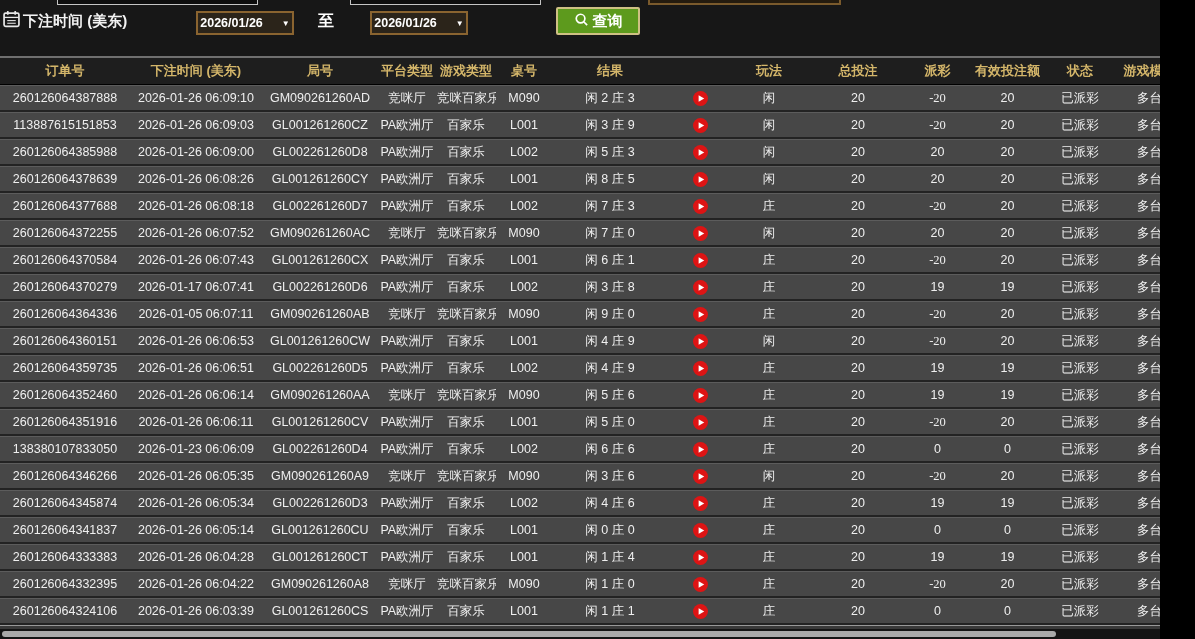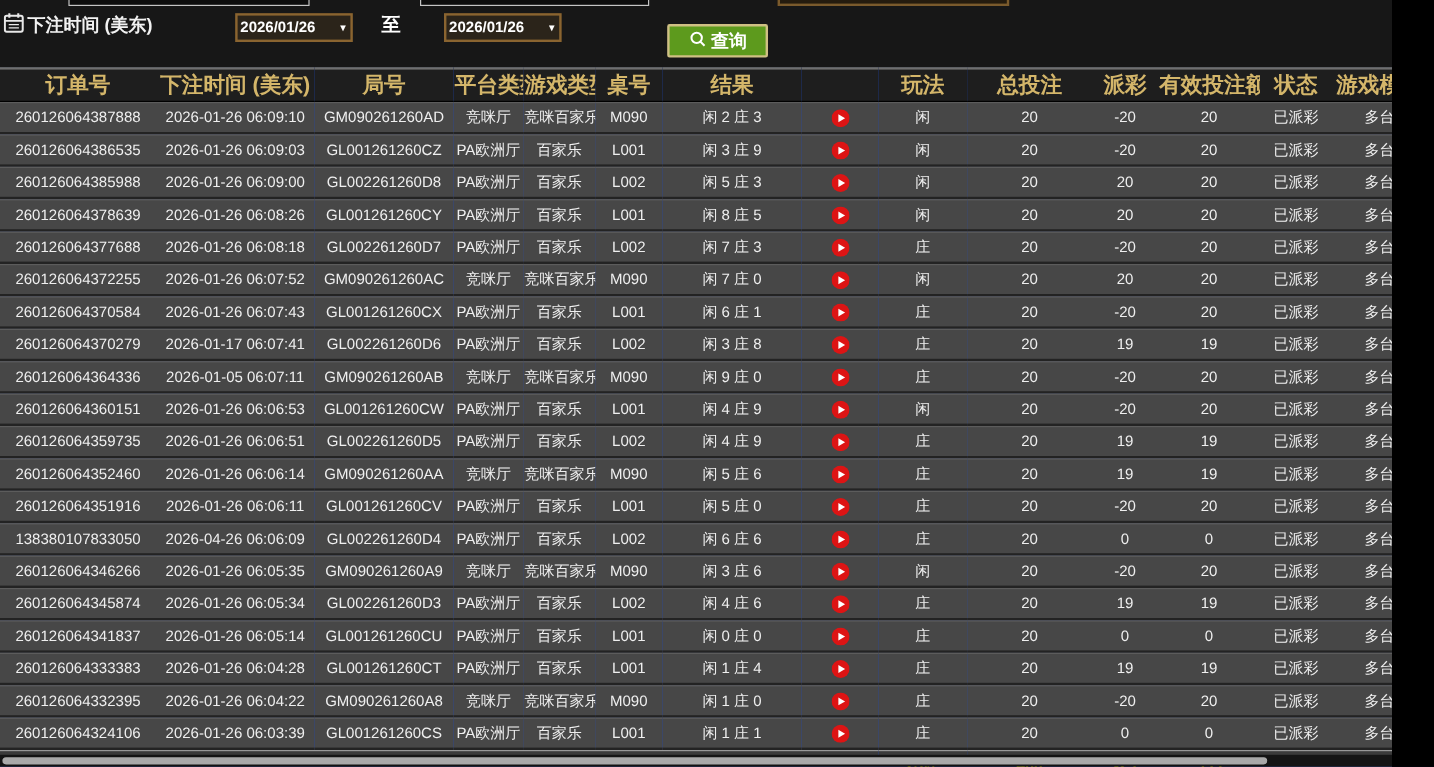--- a/index.html
+++ b/index.html
@@ -13,37 +13,37 @@
   .cut2{left:350px;width:191px;}
   .cut3{left:648px;width:193px;border:2px solid #7a5a2c;background:#241b0e;}
   .cal-icon{position:absolute;left:3px;top:10px;}
   .filter-label{position:absolute;left:23px;top:12px;color:#f2f2f2;font-weight:bold;font-size:15px;}
   .date-select{position:absolute;top:11px;width:98px;height:24px;background:#2b241a;
     border:2px solid #8a6430;color:#fff;font-weight:bold;font-size:12.5px;display:flex;
     align-items:center;justify-content:center;gap:19px;box-sizing:border-box;cursor:pointer;}
   .date-from{left:196px;} .date-to{left:370px;}
   .caret{font-size:8px;color:#fff;}
   .to-label{position:absolute;left:318px;top:11px;color:#fff;font-weight:bold;font-size:16px;}
-  .query-btn{position:absolute;left:556px;top:20px;width:84px;height:28px;background:#5d9a1d;
+  .query-btn{position:absolute;left:556px;top:7px;width:84px;height:28px;background:#5d9a1d;
     border:2px solid #cfc084;display:flex;align-items:center;justify-content:center;gap:4px;
     color:#fff;font-weight:bold;font-size:15px;box-sizing:border-box;cursor:pointer;border-radius:2px;}
   
   .table-wrap{position:absolute;top:56px;left:0;width:1189px;}
   table{width:1189px;border-collapse:separate;border-spacing:0;table-layout:fixed;}
   col.c1{width:130px}col.c2{width:132px}col.c3{width:116px}col.c4{width:58px}
   col.c5{width:60px}col.c6{width:56px}col.c7{width:116px}col.c8{width:64px}
   col.c9{width:74px}col.c10{width:104px}col.c11{width:55px}col.c12{width:85px}
   col.c13{width:60px}col.c14{width:79px}
-  thead th{background:#1e1e1e;color:#d4b66a;font-size:18px;font-weight:bold;height:24px;
+  thead th{background:#1e1e1e;color:#d4b66a;font-size:13px;font-weight:bold;height:24px;
     border-top:2px solid #6f6f6f;border-bottom:1px solid #000;text-align:center;white-space:nowrap;overflow:hidden;}
   tbody.data td{background:#474747;color:#efefef;font-size:12.5px;text-align:center;height:22px;
     border-top:1px solid #5c5c5c;border-bottom:2px solid #232323;white-space:nowrap;overflow:hidden;}
   tbody.summary td{background:#3a3a3a;color:#e6e400;font-weight:bold;font-size:13px;height:21px;
     border-top:1px solid #989898;border-bottom:1px solid #111;text-align:center;}
-  .payout-neg{color:#3bdc3b;}
+  .payout-neg{color:#3bdc3b;font-family:Liberation Serif, serif;}
   .payout-pos{color:#b3242e;}
   .payout-zero{color:#efefef;}
   td.status{color:#2bd52b;}
   .play{display:inline-flex;width:15px;height:15px;vertical-align:middle;cursor:pointer;}
   
   .hscroll{position:absolute;left:0;bottom:0;width:1195px;height:10px;background:#141414;}
   .thumb{position:absolute;left:2px;top:2px;width:1054px;height:6px;background:#a9a9a9;border-radius:3px;cursor:pointer;}
 </style>
 </head>
 <body>
@@ -144,21 +144,21 @@
       </span>
     </td>
     <td>闲</td>
     <td>20</td>
     <td class="payout-neg">-20</td>
     <td>20</td>
     <td class="status">已派彩</td>
     <td>多台</td>
   </tr>
           <tr>
-    <td>260126064386535</td>
+    <td>113887615151853</td>
     <td>2026-01-26 06:09:03</td>
     <td>GL001261260CZ</td>
     <td>PA欧洲厅</td>
     <td>百家乐</td>
     <td>L001</td>
     <td>闲 3 庄 9</td>
     <td>
       <span class="play">
         <svg viewBox="0 0 16 16" width="15" height="15">
           <circle cx="8" cy="8" r="8" fill="#dd1414"></circle>
@@ -421,21 +421,21 @@
     </td>
     <td>庄</td>
     <td>20</td>
     <td class="payout-neg">-20</td>
     <td>20</td>
     <td class="status">已派彩</td>
     <td>多台</td>
   </tr>
           <tr>
     <td>138380107833050</td>
-    <td>2026-04-26 06:06:09</td>
+    <td>2026-01-23 06:06:09</td>
     <td>GL002261260D4</td>
     <td>PA欧洲厅</td>
     <td>百家乐</td>
     <td>L002</td>
     <td>闲 6 庄 6</td>
     <td>
       <span class="play">
         <svg viewBox="0 0 16 16" width="15" height="15">
           <circle cx="8" cy="8" r="8" fill="#dd1414"></circle>
           <polygon points="6,4.5 12,8 6,11.5" fill="#fff"></polygon>

